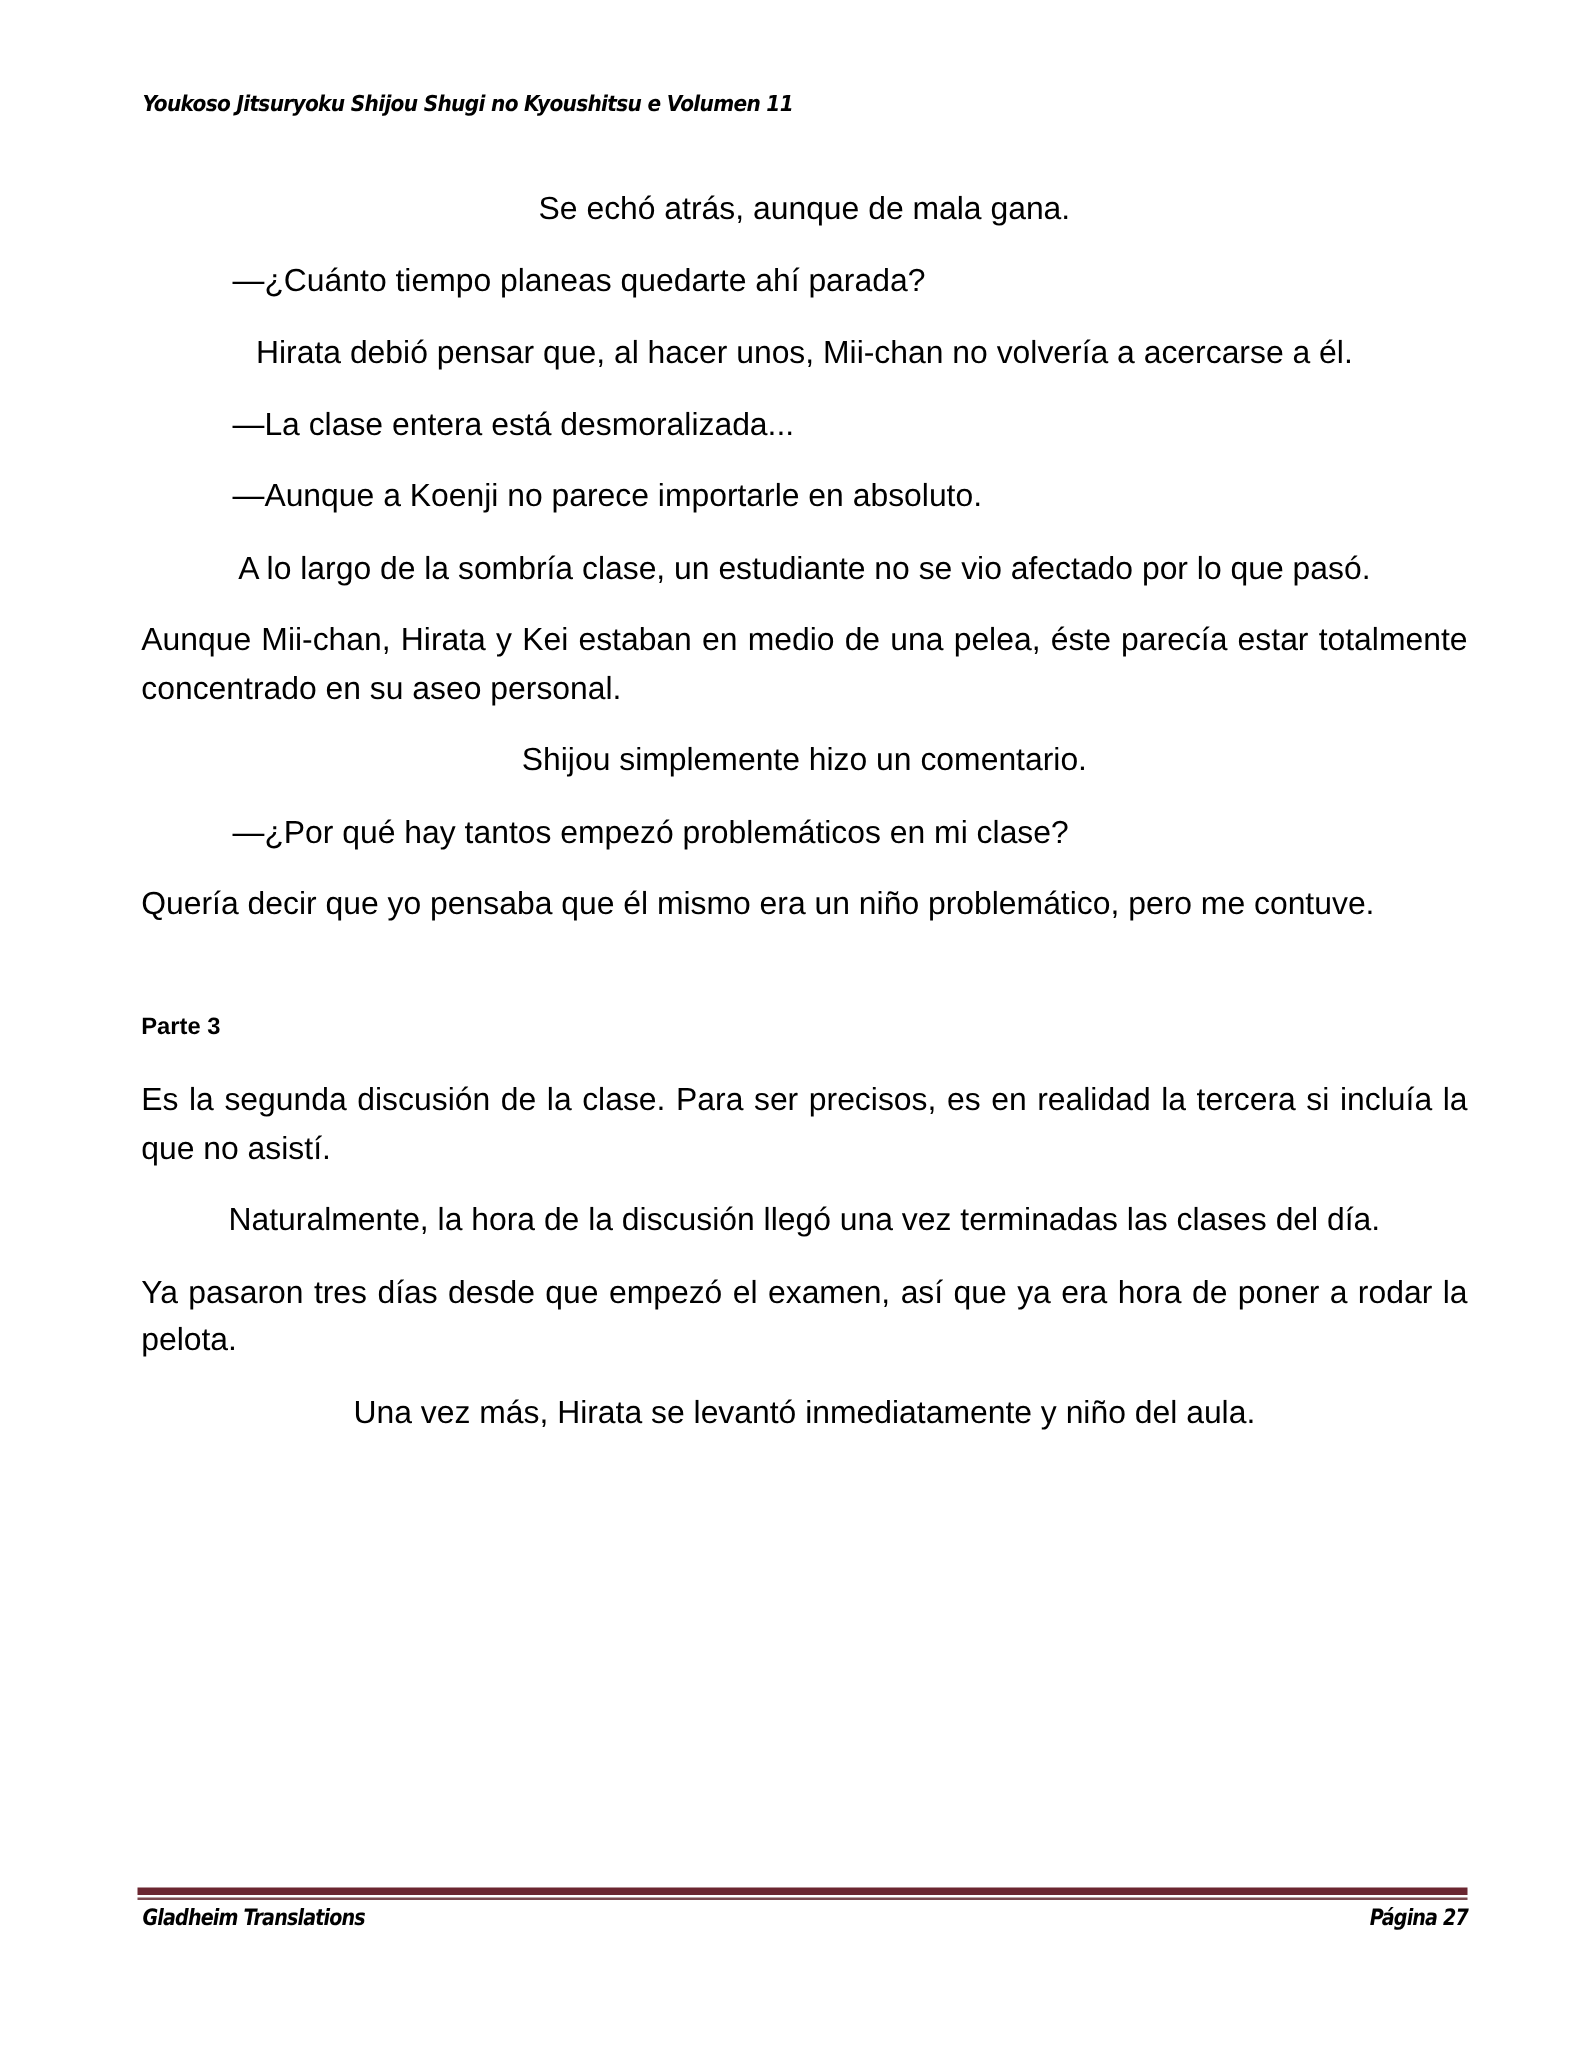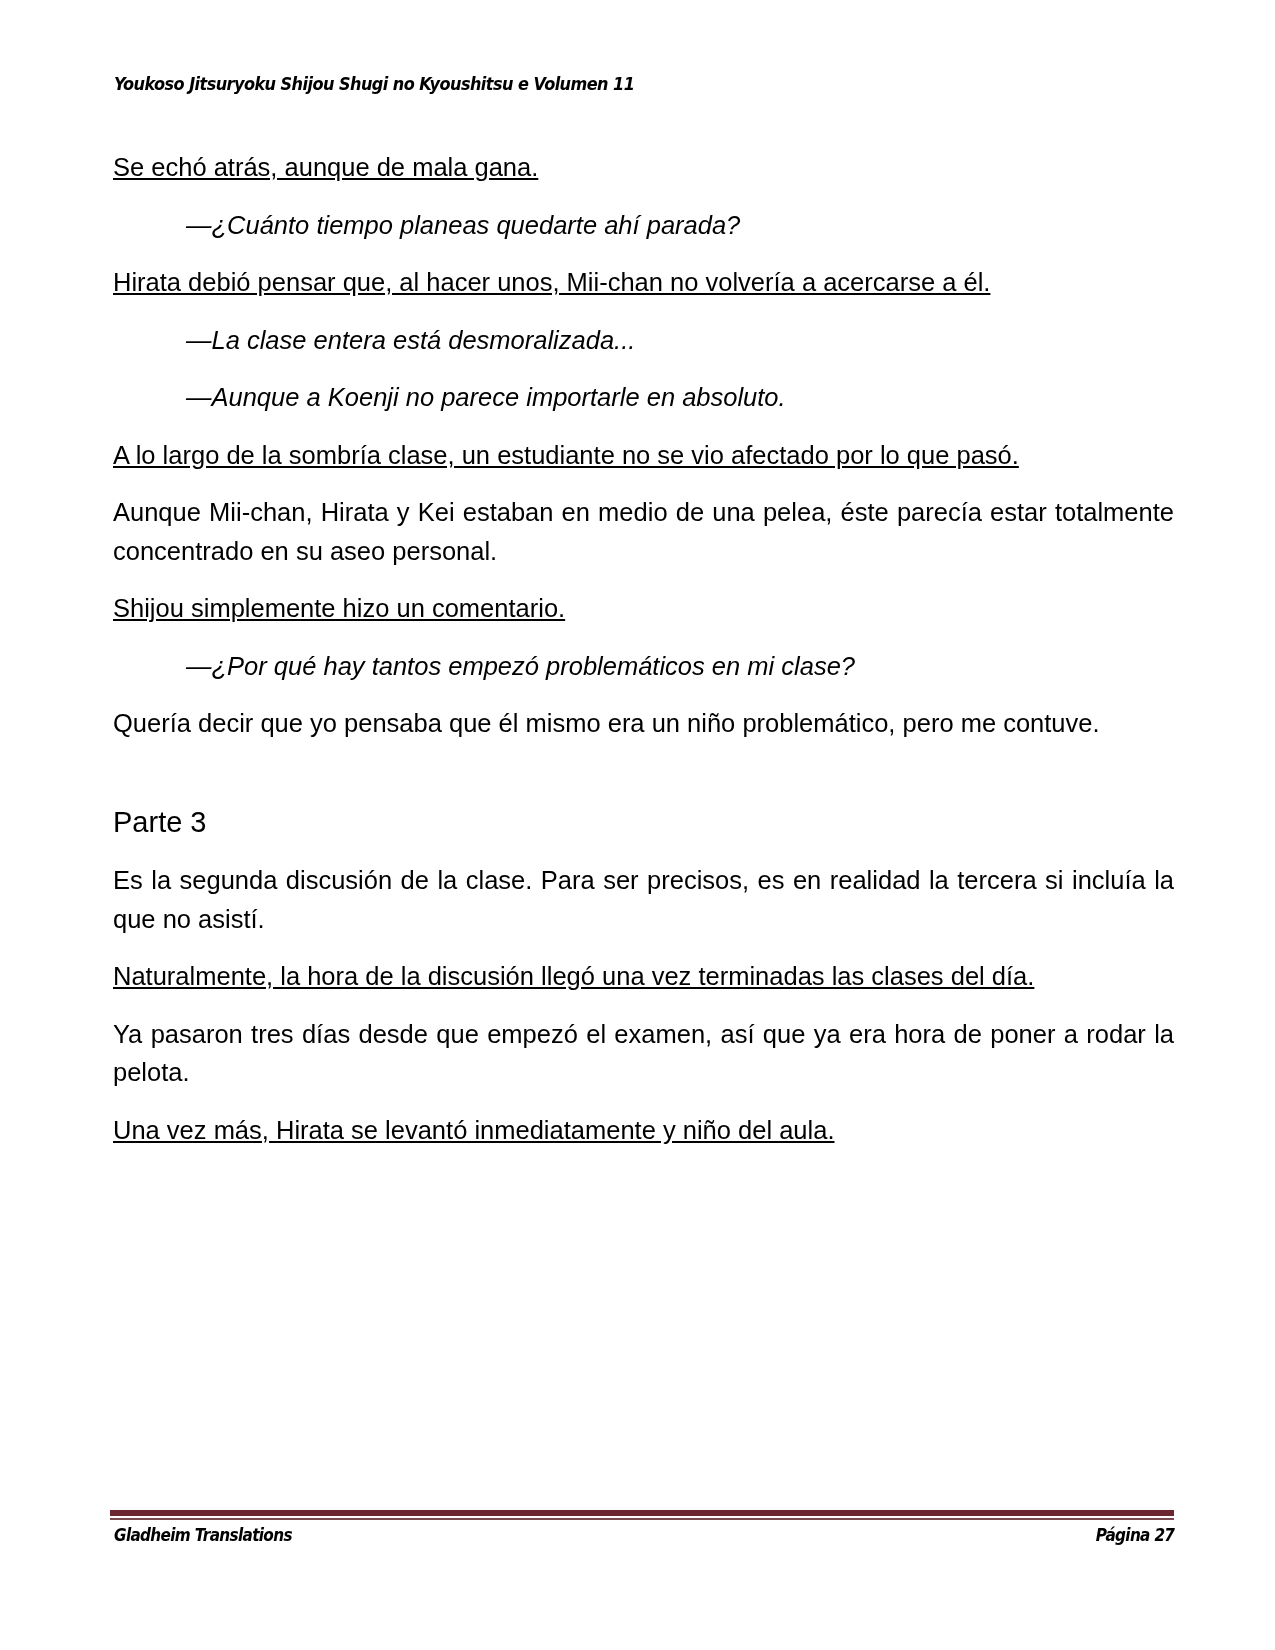--- a/index.html
+++ b/index.html
@@ -8,23 +8,23 @@
     position: absolute; left: 114px; top: 74px;
     font-family: "DejaVu Sans", sans-serif; font-weight: bold; font-style: italic;
     font-size: 17.5px; letter-spacing: -0.6px; transform: scaleX(0.92); transform-origin: left center;
     white-space: nowrap;
   }
   .body-text {
     position: absolute; left: 113px; width: 1061px; top: 148px;
     font-family: "Liberation Sans", sans-serif; font-size: 25.5px; line-height: 38.5px;
   }
   .para { margin: 0 0 19px 0; text-align: justify; }
-  .para.left { text-align: left; text-decoration: underline; }
-  .para.dialog { padding-left: 73px; text-align: left; font-style: italic; }
-  .heading { font-weight: normal; margin: 60px 0 20px 0; font-size: 29px; }
+  .para.left { text-align: center; }
+  .para.dialog { padding-left: 73px; text-align: left; }
+  .heading { font-weight: bold; margin: 60px 0 20px 0; font-size: 19px; }
   .footer-rule {
     position: absolute; left: 110px; top: 1510px; width: 1064px;
   }
   .rule-thick { height: 6px; background: #6b2630; }
   .rule-gap { height: 2px; background: #ffffff; }
   .rule-thin { height: 1.5px; background: #7a4a4f; }
   .footer-left, .footer-right {
     position: absolute; top: 1524px;
     font-family: "DejaVu Sans", sans-serif; font-weight: bold; font-style: italic;
     font-size: 18px; letter-spacing: -0.8px; white-space: nowrap;

